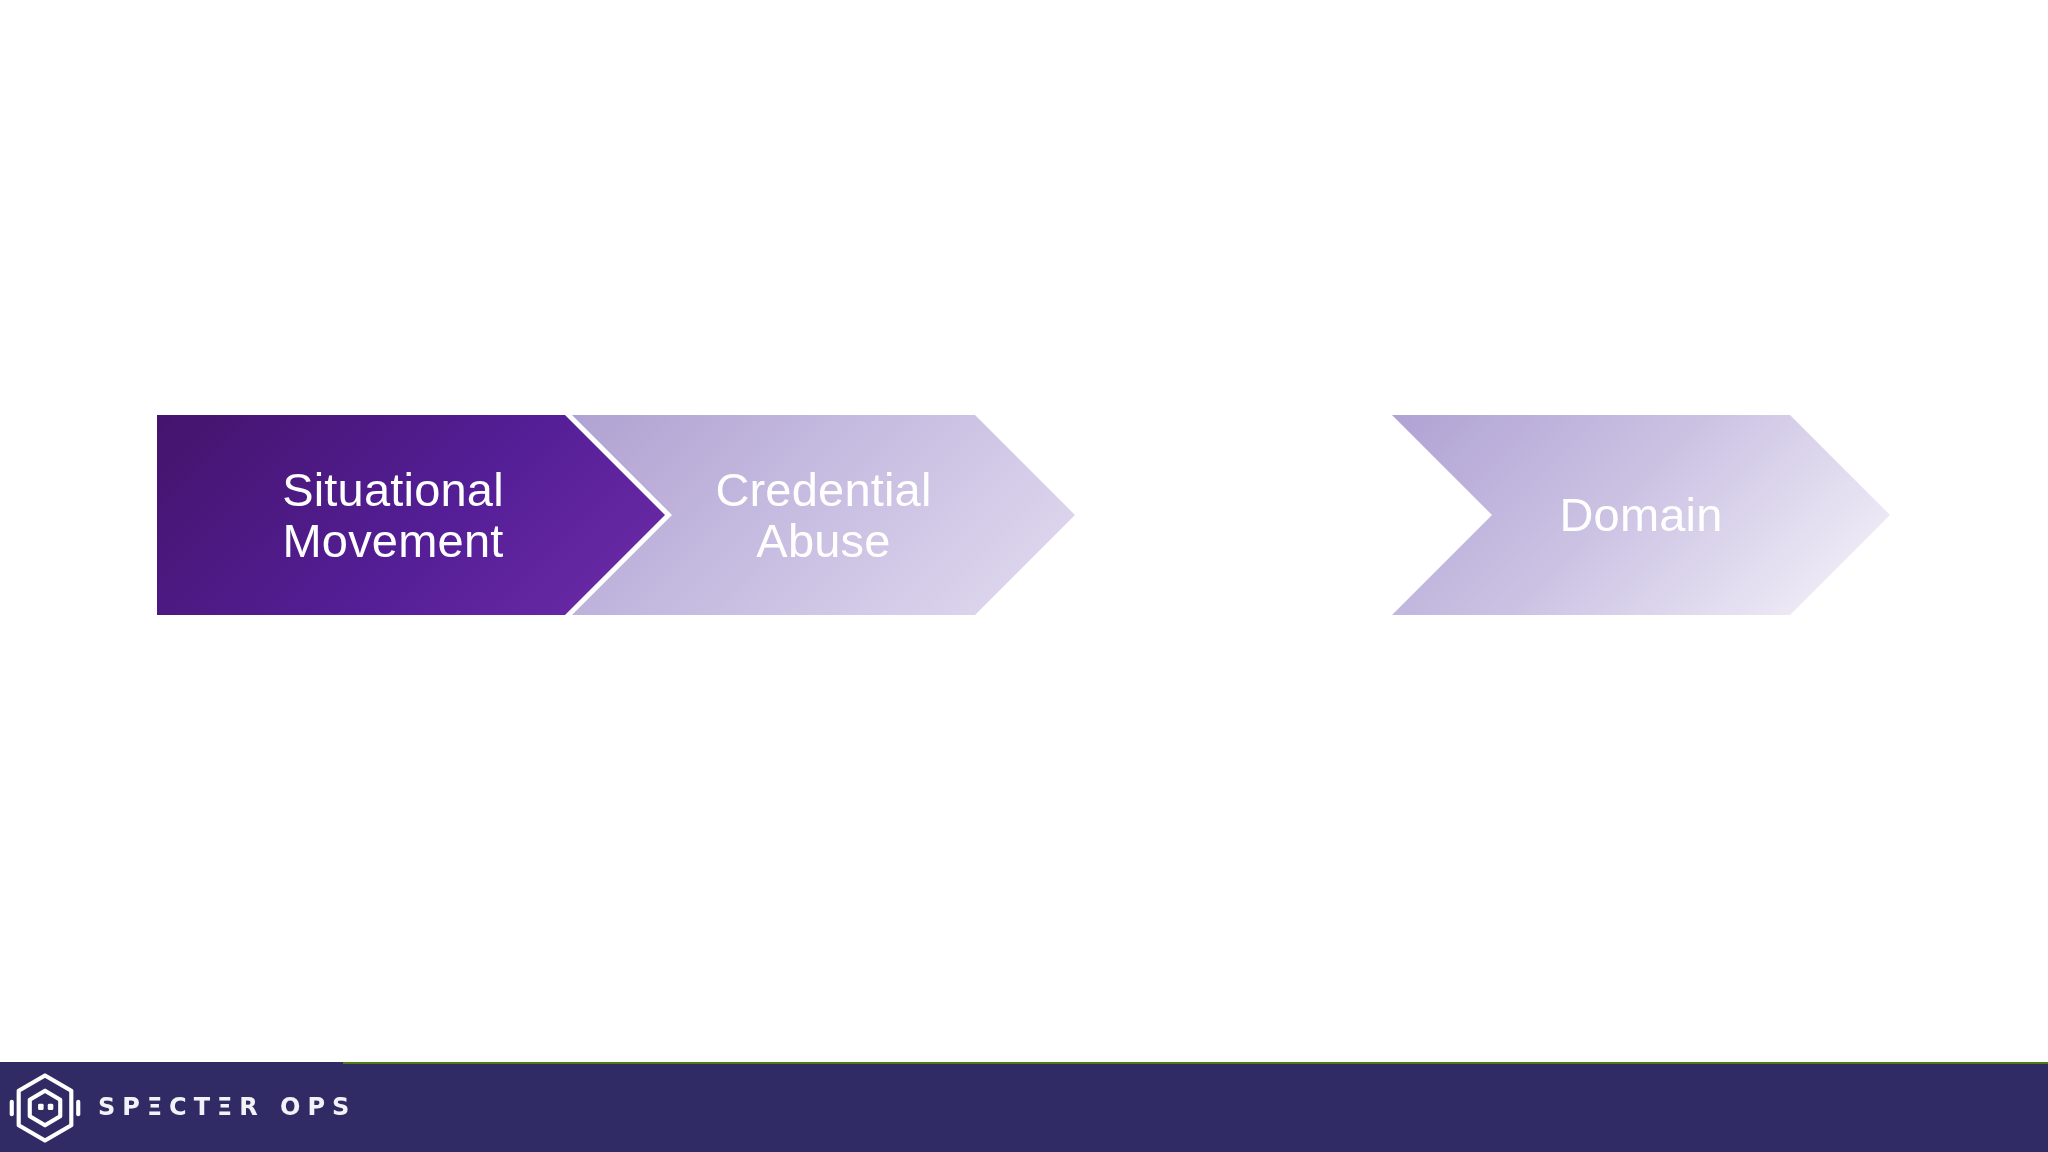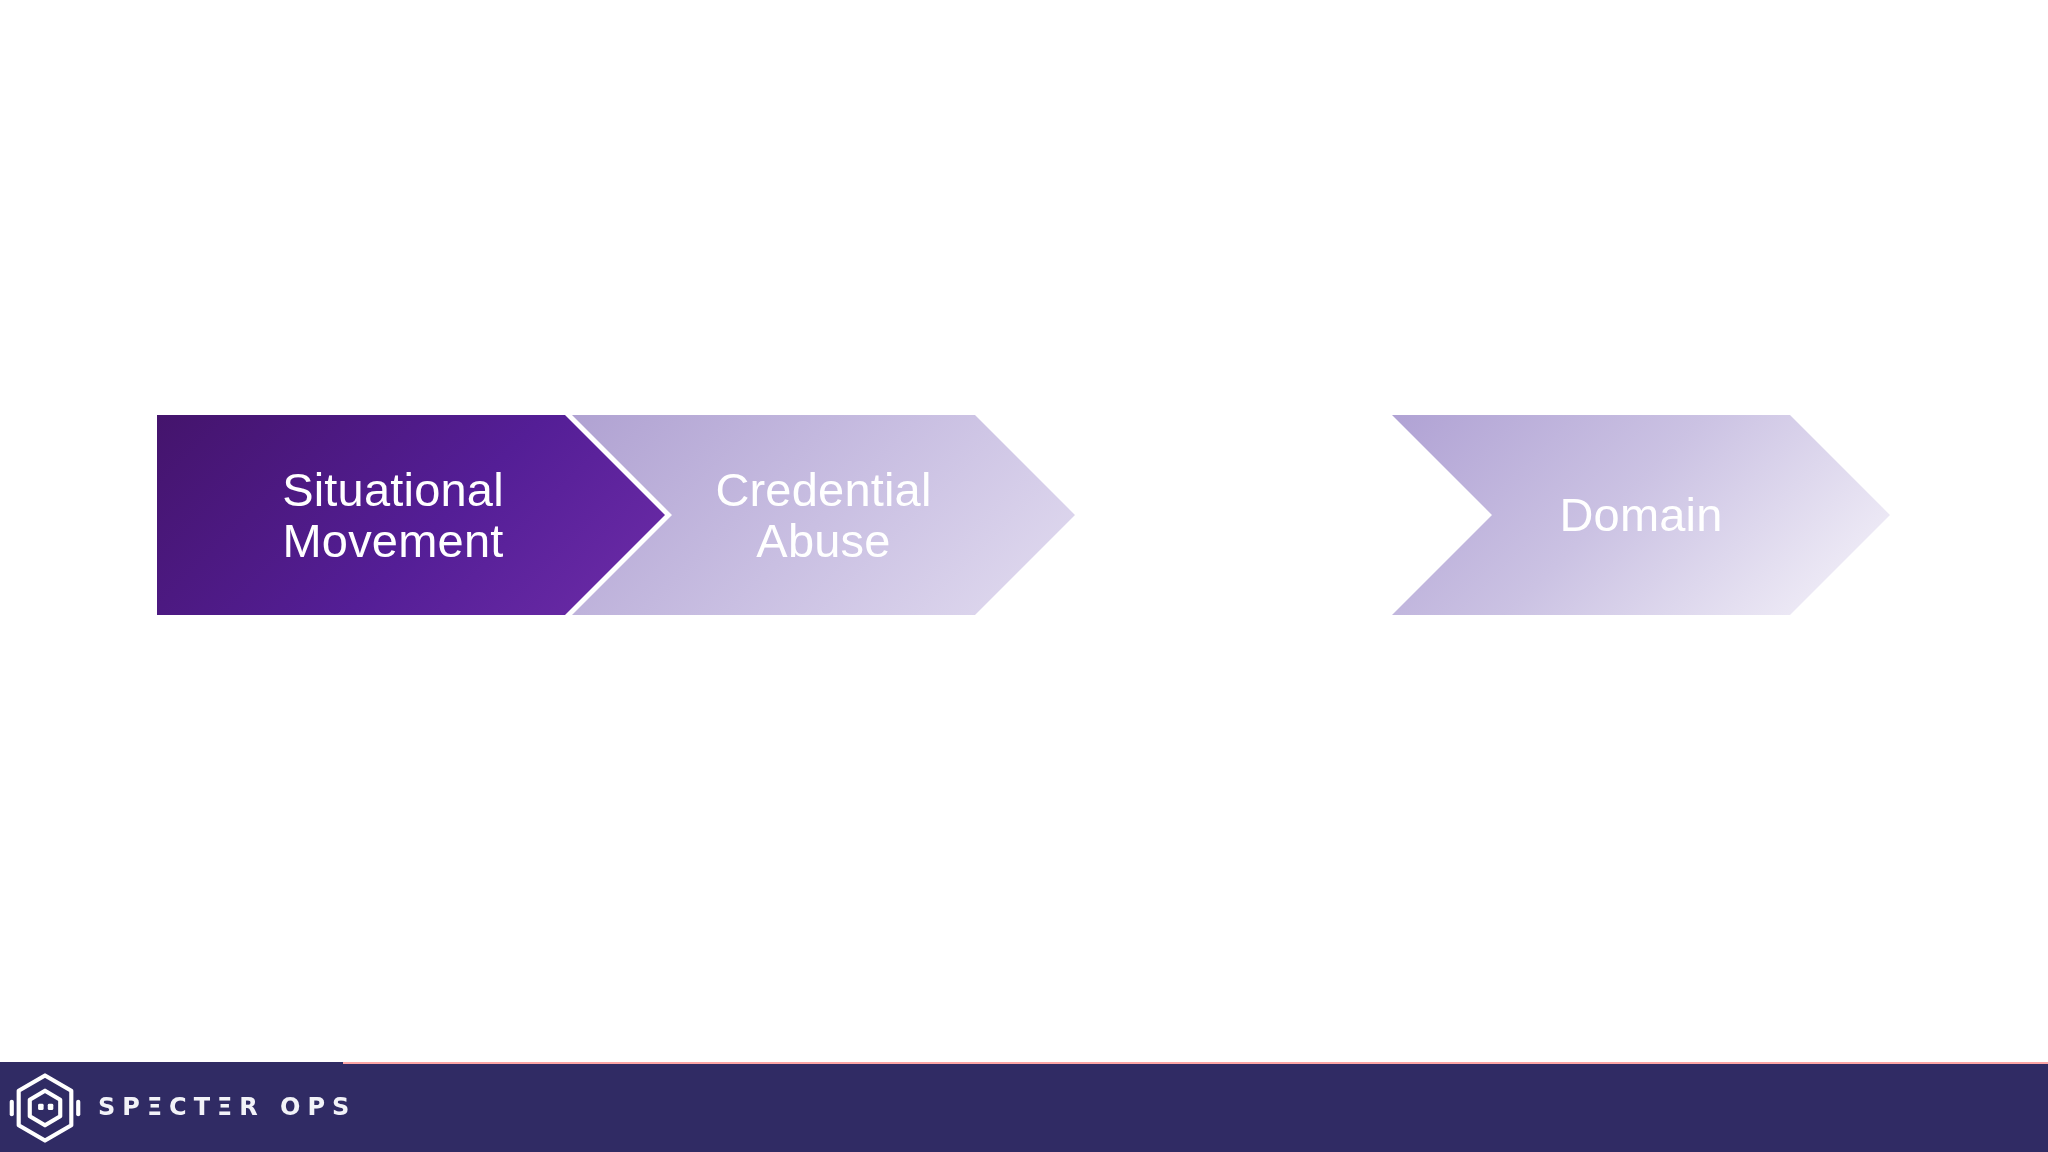--- a/index.html
+++ b/index.html
@@ -59,21 +59,21 @@
   }
   .chevron.c1 .label { padding-right: 36px; }
 
   
   .footer-bar {
     position: absolute;
     left: 0;
     top: 1062px;
     width: 2048px;
     height: 90px;
-    border-top: 2px solid #fca5a5;
+    border-top: 2px solid #4d7c0f;
     box-sizing: border-box;
   }
   .footer-logo-block {
     position: absolute;
     left: 0;
     top: -2px;
     width: 343px;
     height: 92px;
   }
   .brand {

